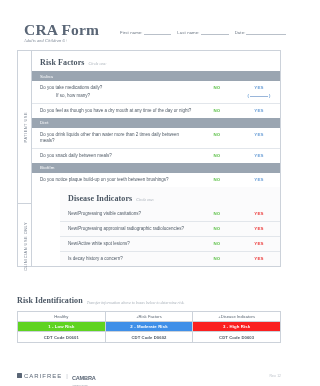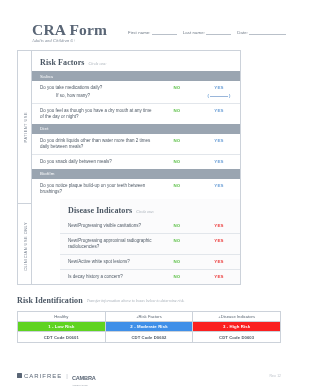--- a/index.html
+++ b/index.html
@@ -12,21 +12,21 @@
     height: 386px;
     font-family: "Liberation Sans", sans-serif;
     color: #3d4852;
     overflow: hidden;
     position: relative;
   }
 
   
   .header {
     position: absolute;
-    left: 32px;
+    left: 24px;
     top: 22px;
     right: 12px;
     height: 26px;
   }
   .title-block {
     position: absolute;
     left: 0;
     top: 0;
   }
   .form-title {
@@ -71,21 +71,21 @@
     border-bottom: 0.6px solid #b9c0c9;
     height: 6px;
     margin-left: 1px;
   }
 
   
   .card {
     position: absolute;
     left: 17px;
     top: 50px;
-    width: 224px;
+    width: 264px;
     border: 0.7px solid #ccd2da;
     background: #ffffff;
     box-sizing: border-box;
   }
 
   .side-rail {
     position: absolute;
     left: 0;
     top: 0;
     width: 14px;
@@ -197,21 +197,21 @@
   }
 
   .disease-block { background: #fbfbfc; margin-left: 28px; }
 
   
   .risk-id-head {
     position: absolute;
     left: 17px;
     top: 296px;
     display: flex;
-    align-items: center;
+    align-items: flex-end;
     gap: 4px;
   }
   .risk-table {
     position: absolute;
     left: 17px;
     top: 311px;
     width: 264px;
     border-collapse: collapse;
     table-layout: fixed;
   }

